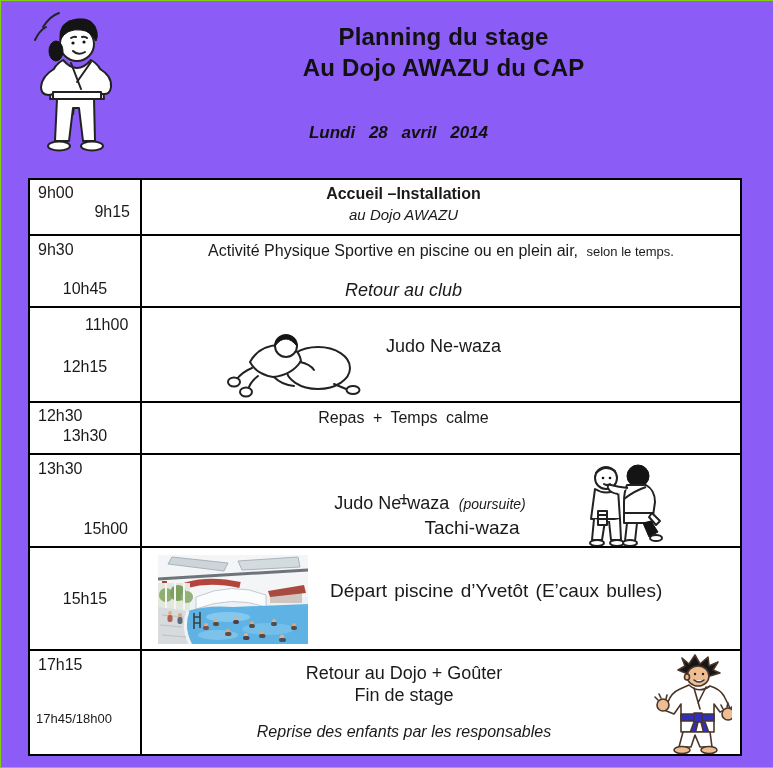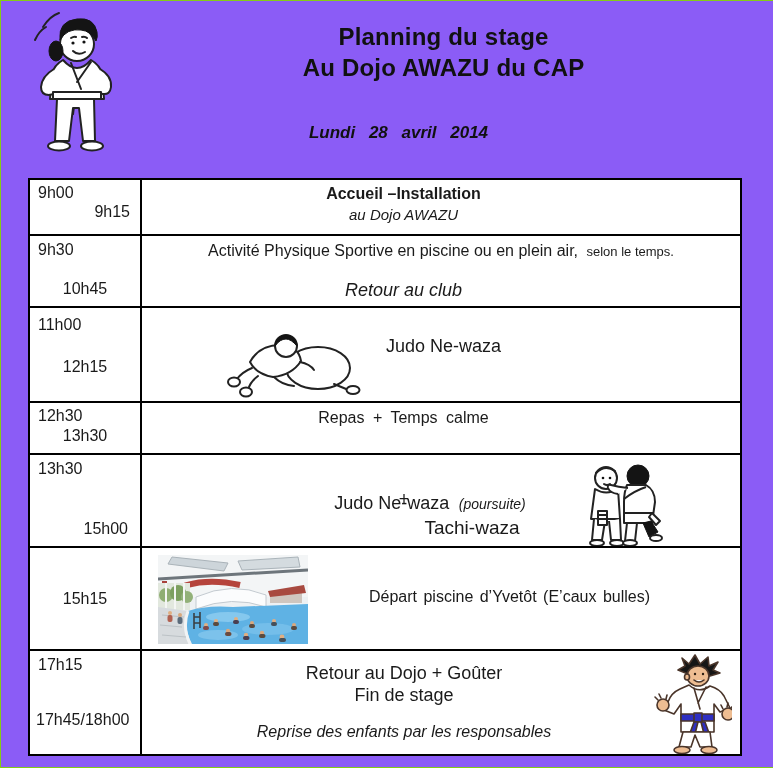--- a/index.html
+++ b/index.html
@@ -91,21 +91,21 @@
     </div>
     <div class="cell c2 rowline">
       <div class="c-line" style="top:6px;left:0;right:0;text-align:center;padding:0 6px;">
         <span class="big">Activité Physique Sportive en piscine ou en plein air,</span>
         <span class="note" style="margin-left:4px;">selon le temps.</span>
       </div>
       <div class="c-line ctr italic" style="top:44px;font-size:18px;">Retour au club</div>
     </div>
 
     <div class="cell c1 rowline">
-      <span class="time tstart" style="top:8px;">11h00</span>
+      <span class="time tstart" style="top:8px;margin-left:47px;">11h00</span>
       <span class="time tcenter" style="top:50px;">12h15</span>
     </div>
     <div class="cell c2 rowline">
 
       <svg class="act" style="left:80px;top:22px;" width="140" height="68" viewBox="0 0 140 68">
         <ellipse class="wh" cx="96" cy="38" rx="32" ry="21"></ellipse>
         <path class="ln" d="M112 54 L129 61"></path>
         <ellipse class="wh" cx="131" cy="60" rx="6.5" ry="4"></ellipse>
         <path class="wh" d="M28 32 Q38 14 60 15 Q77 17 79 31 Q70 45 51 47 Q34 44 28 32 Z"></path>
         <circle class="wh" cx="64" cy="16" r="11"></circle>
@@ -214,26 +214,26 @@
           <circle cx="48" cy="70" r="2" fill="#e0af83"></circle>
             <rect x="45" y="71" width="6" height="4" rx="2" fill="#804a4a"></rect>
           <circle cx="136" cy="70" r="2" fill="#d9a87e"></circle>
             <rect x="133" y="71" width="6" height="4" rx="2" fill="#5a4a3e"></rect>
           <circle cx="12" cy="58" r="2" fill="#e0af83"></circle>
             <rect x="9.5" y="60" width="5" height="7" rx="2" fill="#b06050"></rect>
           <circle cx="22" cy="60" r="2" fill="#d9a87e"></circle>
             <rect x="19.5" y="62" width="5" height="7" rx="2" fill="#5a6a7a"></rect>
         </g>
       </svg>
-      <div class="c-line" style="left:188px;top:40px;font-size:16px;word-spacing:2px;margin-left:39px;">Départ piscine d’Yvetôt  (E’caux bulles)</div>
+      <div class="c-line" style="left:188px;top:32px;font-size:19px;word-spacing:2px;">Départ piscine d’Yvetôt  (E’caux bulles)</div>
     </div>
 
     <div class="cell c1 rowline">
       <span class="time tstart" style="top:5px;">17h15</span>
-      <span class="time" style="top:60px;left:6px;font-size:16px;">17h45/18h00</span>
+      <span class="time" style="top:60px;left:6px;font-size:13px;">17h45/18h00</span>
     </div>
     <div class="cell c2 rowline">
       <div class="c-line" style="left:262px;top:12px;transform:translateX(-50%);font-size:18px;">Retour au Dojo + Goûter</div>
       <div class="c-line" style="left:262px;top:34px;transform:translateX(-50%);font-size:18px;">Fin de stage</div>
       <div class="c-line italic" style="left:262px;top:72px;transform:translateX(-50%);font-size:16px;">Reprise des enfants par les responsables</div>
 
       <svg class="act" style="left:510px;top:2px;" width="80" height="101" viewBox="0 0 80 101">
         <g stroke="#4a352a" stroke-width="1.6" stroke-linejoin="round" stroke-linecap="round">
           <path d="M30 5 L37 11 L43 2 L48 11 L56 4 L57 13 L66 9 L61 17 L68 20 L58 23 Q45 26 36 21 L26 17 L33 13 Z" fill="#161616"></path>
           <ellipse cx="46" cy="23" rx="11" ry="10" fill="#eebd92"></ellipse>

